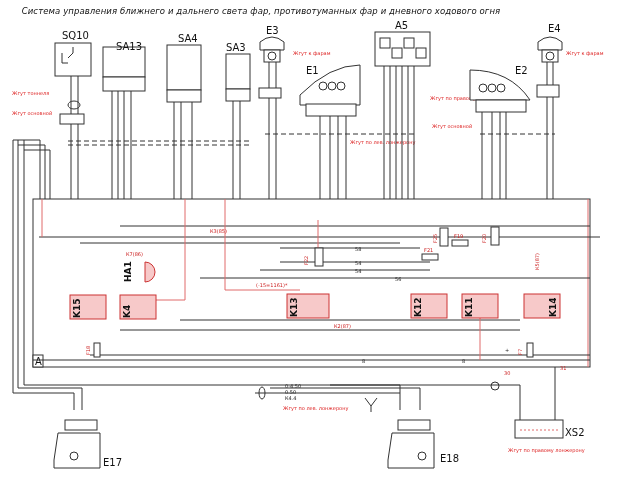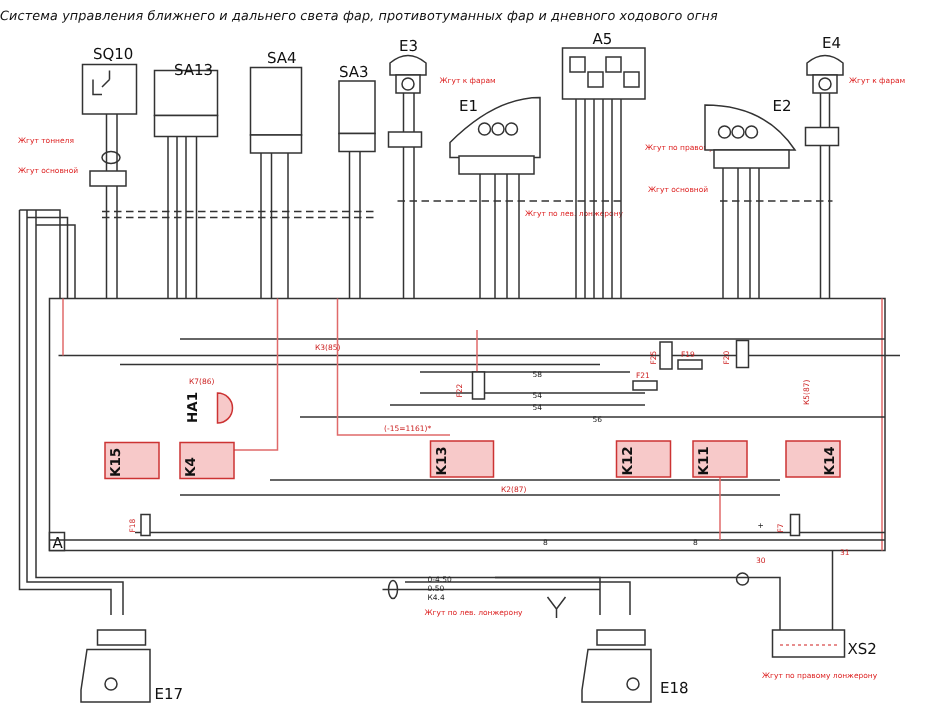--- a/index.html
+++ b/index.html
@@ -1,17 +1,17 @@
 <!DOCTYPE html>
 <html><head>
 <meta charset="utf-8">
 <style>
   html,body{margin:0;padding:0;background:#fff;}
   body{width:622px;height:480px;overflow:hidden;position:relative;font-family:"DejaVu Sans",sans-serif;}
-  #title{position:absolute;left:0;top:6px;width:522px;font-size:8.5px;font-style:italic;color:#111;letter-spacing:0.1px;}
+  #title{position:absolute;left:0;top:6px;width:522px;text-align:center;font-size:8.5px;font-style:italic;color:#111;letter-spacing:0.1px;}
   svg{position:absolute;left:0;top:0;}
   .w{stroke:#333;stroke-width:1;fill:none;}
   .wr{stroke:#e06a6a;stroke-width:1;fill:none;}
   .dash{stroke:#333;stroke-width:1;fill:none;stroke-dasharray:5 3;}
   .box{stroke:#333;stroke-width:1;fill:#fff;}
   .relay{stroke:#c33;stroke-width:1;fill:#f7c9c9;}
   .comp-label{font-size:10px;fill:#111;font-family:"DejaVu Sans",sans-serif;}
   .relay-label{font-size:9px;fill:#111;font-weight:bold;font-family:"DejaVu Sans",sans-serif;}
   .note{font-size:5px;fill:#d22;font-family:"DejaVu Sans",sans-serif;}
   .wirelbl{font-size:5px;fill:#222;font-family:"DejaVu Sans",sans-serif;}

